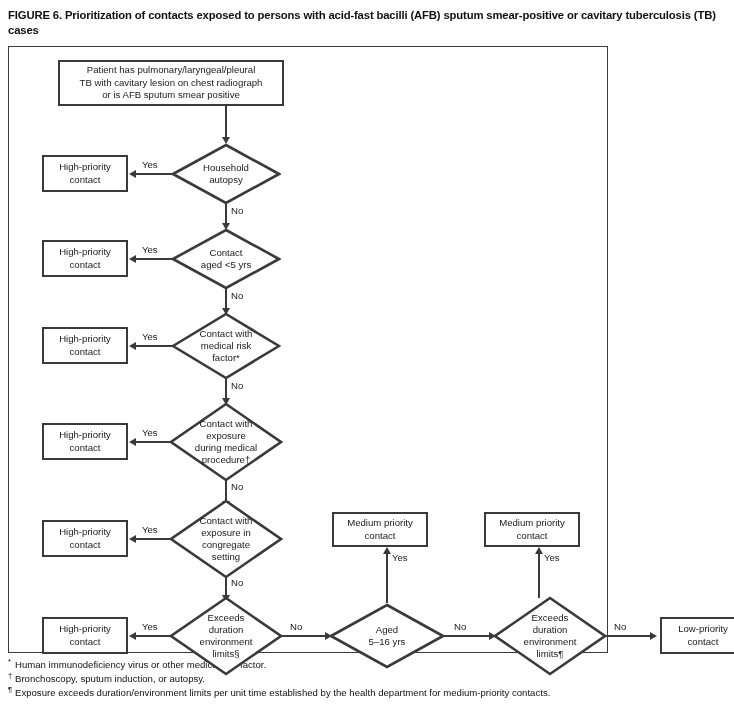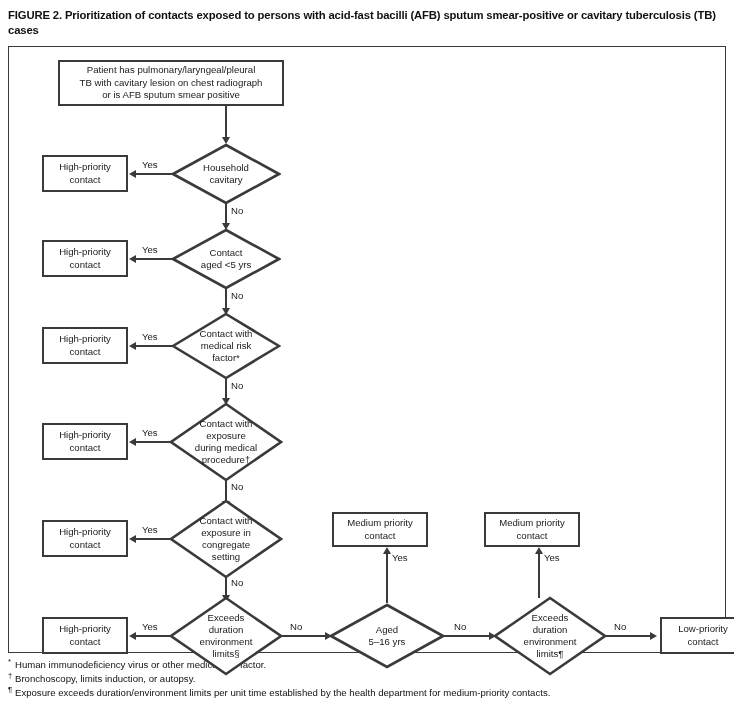--- a/index.html
+++ b/index.html
@@ -27,21 +27,21 @@
     line-height: 1.33;
     letter-spacing: -0.15px;
     color: #111111;
   }
 
   
   #chart-frame {
     position: absolute;
     left: 8px;
     top: 46px;
-    width: 718px;
+    width: 600px;
     height: 607px;
     border: 1.6px solid #3a3a3a;
     box-sizing: border-box;
     background: #ffffff;
   }
 
   
   .node-box {
     position: absolute;
     box-sizing: border-box;
@@ -147,37 +147,37 @@
     font-size: 9.6px;
   }
   .fn-mark.sup {
     vertical-align: super;
     font-size: 7.6px;
   }
 </style>
 </head>
 <body>
 
-<div id="figure-title">FIGURE 2. Prioritization of contacts exposed to persons with acid-fast bacilli (AFB) sputum smear-positive or cavitary tuberculosis (TB)  cases</div>
+<div id="figure-title">FIGURE 6. Prioritization of contacts exposed to persons with acid-fast bacilli (AFB) sputum smear-positive or cavitary tuberculosis (TB)  cases</div>
 
 <div id="chart-frame">
 
   <div class="node-box" style="left:49px; top:13px; width:226px; height:46px;">Patient has pulmonary/laryngeal/pleural
 TB with cavitary lesion on chest radiograph
 or is AFB sputum smear positive</div>
 
   <div class="line-v" style="left:216px; top:59px; height:36px;"></div>
   <div class="arrow arrow-down" style="left:213px; top:90px;"></div>
 
   <div class="diamond" style="left:162px; top:96px; width:110px; height:62px;">
     <svg class="dshape" viewBox="0 0 110 62" preserveAspectRatio="none">
       <polygon points="55,2 108,31 55,60 2,31" fill="#ffffff" stroke="#3a3a3a" stroke-width="2.6"></polygon>
     </svg>
     <span class="dlabel">Household
-cavitary</span>
+autopsy</span>
   </div>
   <div class="node-box" style="left:33px; top:108px; width:86px; height:37px;">High-priority
 contact</div>
   <div class="line-h" style="left:127px; top:126px; width:40px;"></div>
   <div class="arrow arrow-left" style="left:120px; top:123px;"></div>
   <div class="edge-label" style="left:133px; top:112px;">Yes</div>
   <div class="line-v" style="left:216px; top:156px; height:24px;"></div>
   <div class="arrow arrow-down" style="left:213px; top:176px;"></div>
   <div class="edge-label" style="left:222px; top:158px;">No</div>
 
@@ -308,18 +308,18 @@
   <div class="node-box" style="left:651px; top:570px; width:86px; height:37px;">Low-priority
 contact</div>
 
 </div>
 
 <div id="footnotes">
   <span class="footnote">
     <span class="fn-mark sup">*</span><span>Human immunodeficiency virus or other medical risk factor.</span>
   </span>
   <span class="footnote">
-    <span class="fn-mark sup">†</span><span>Bronchoscopy, limits induction, or autopsy.</span>
+    <span class="fn-mark sup">†</span><span>Bronchoscopy, sputum induction, or autopsy.</span>
   </span>
   <span class="footnote">
     <span class="fn-mark sup">¶</span><span>Exposure exceeds duration/environment limits per unit time established by the health department for medium-priority contacts.</span>
   </span>
 </div>
 
 </body></html>

